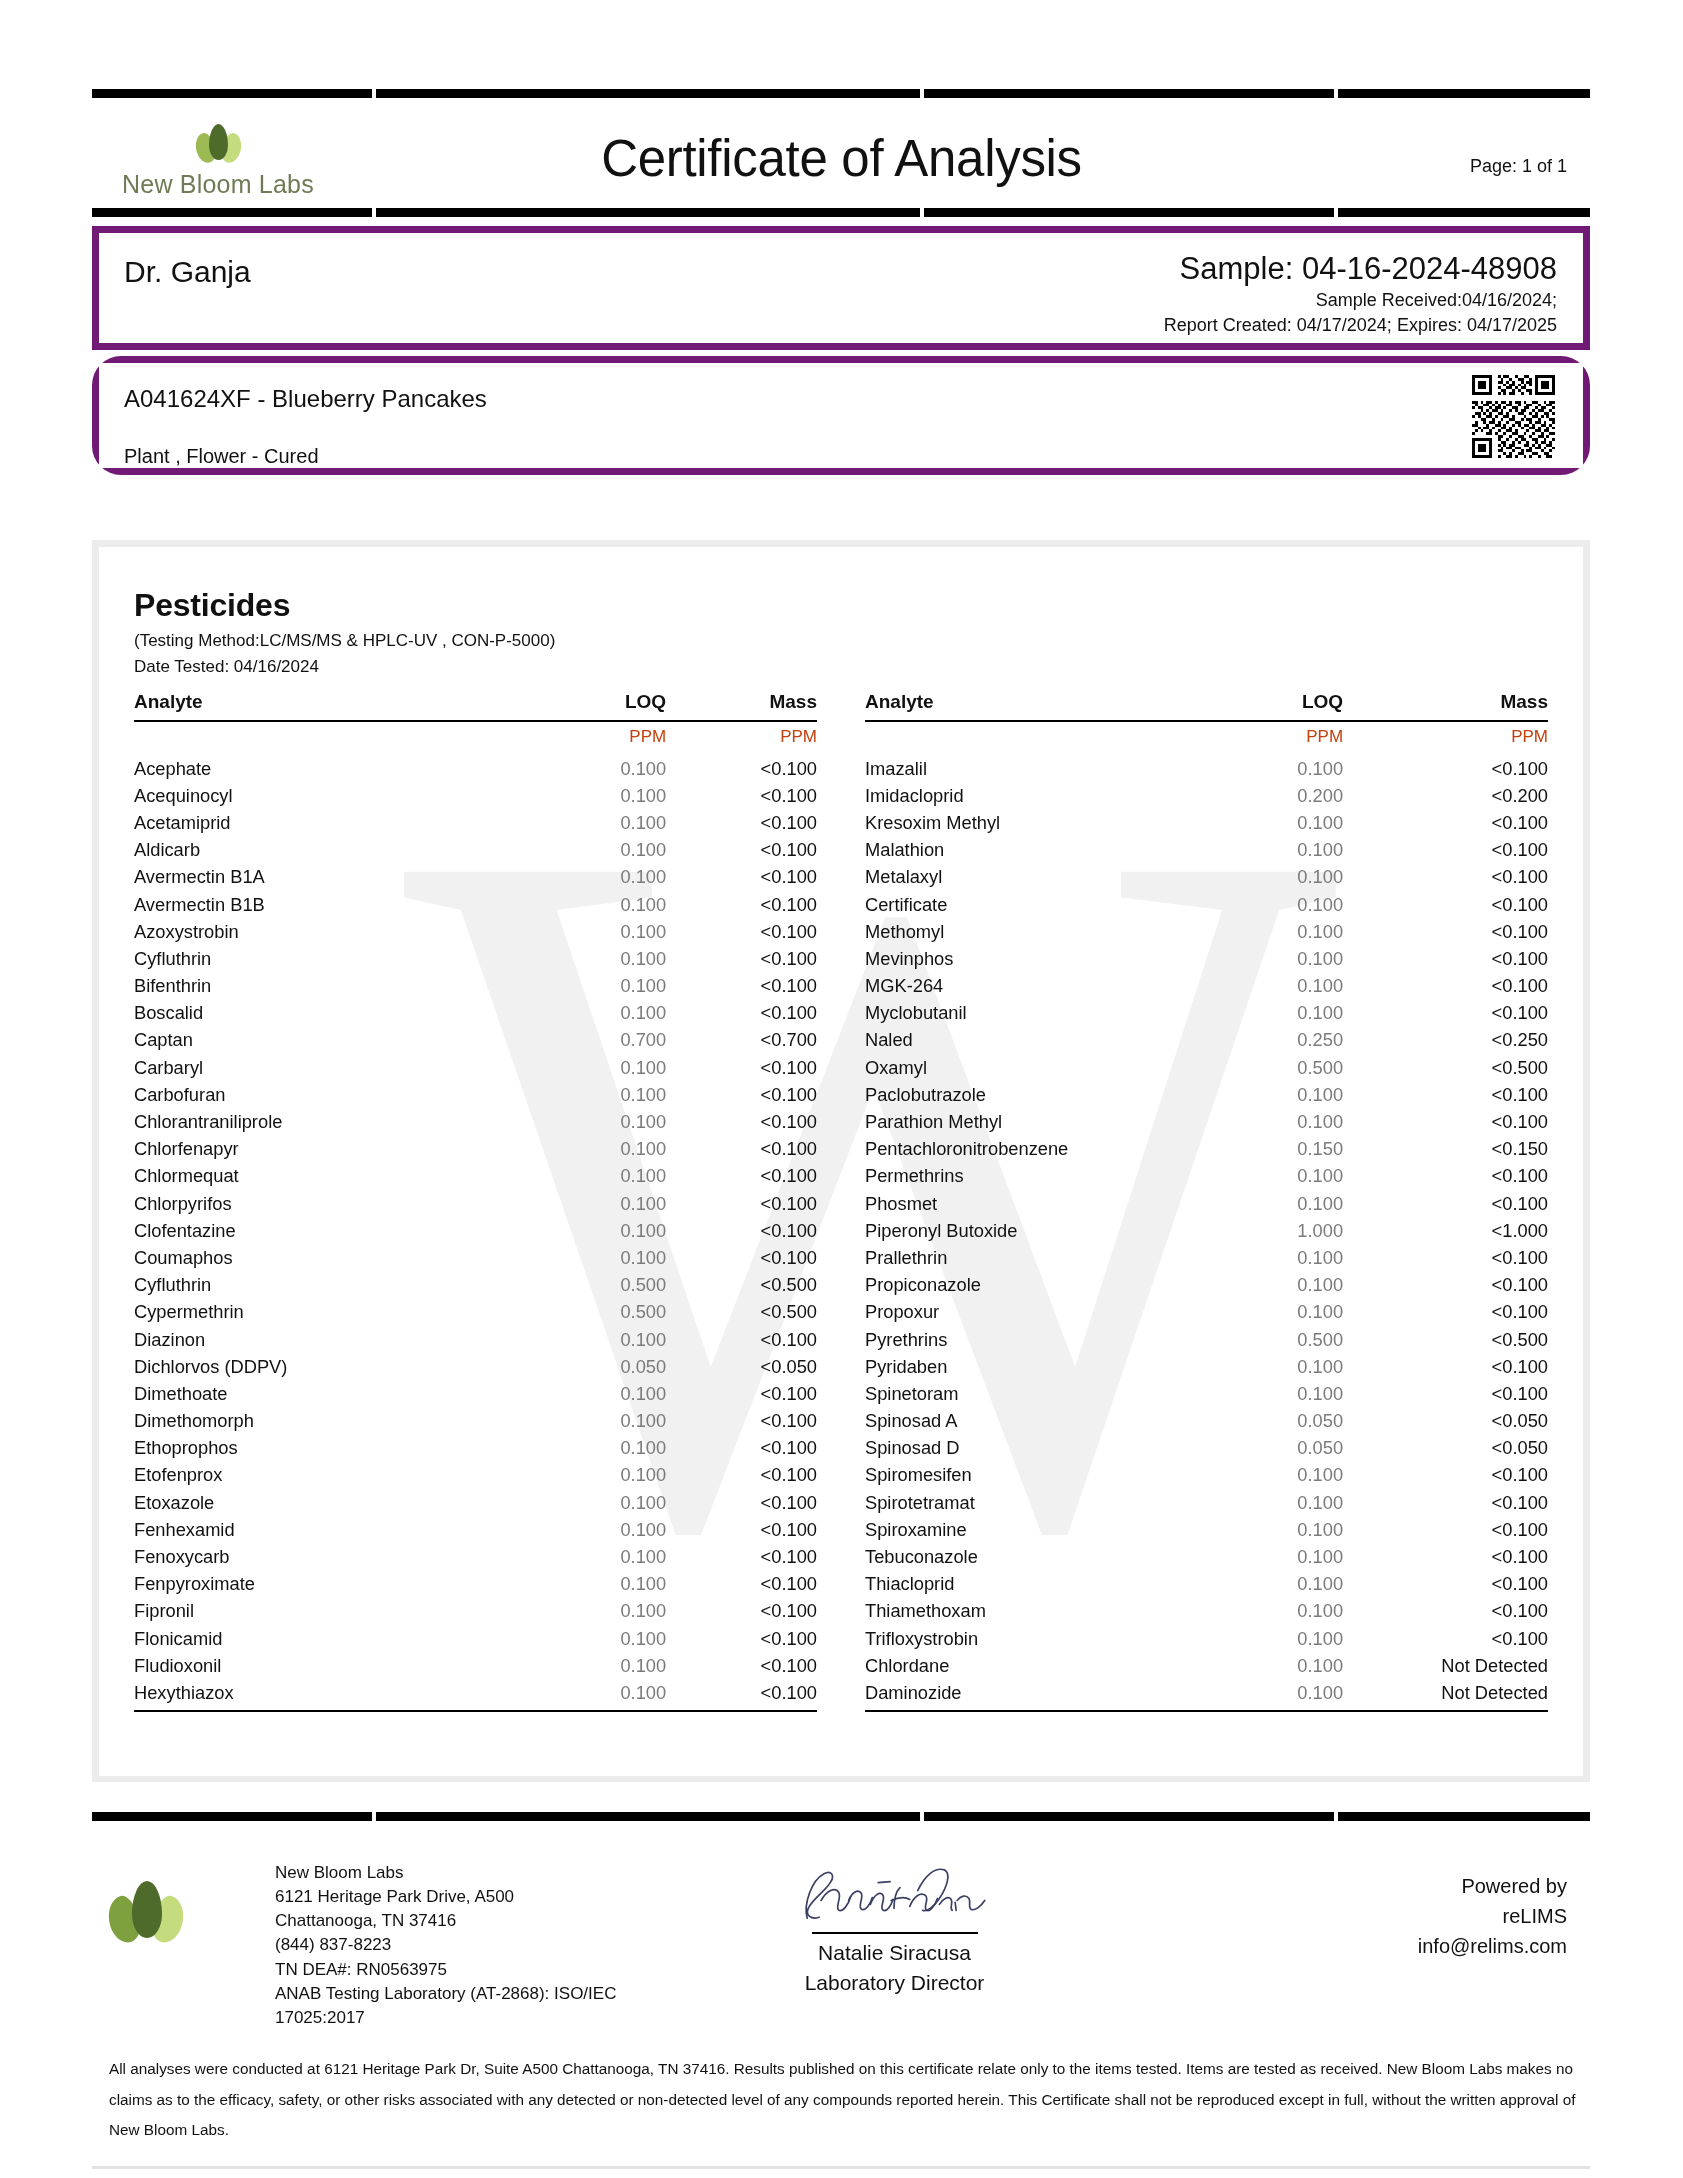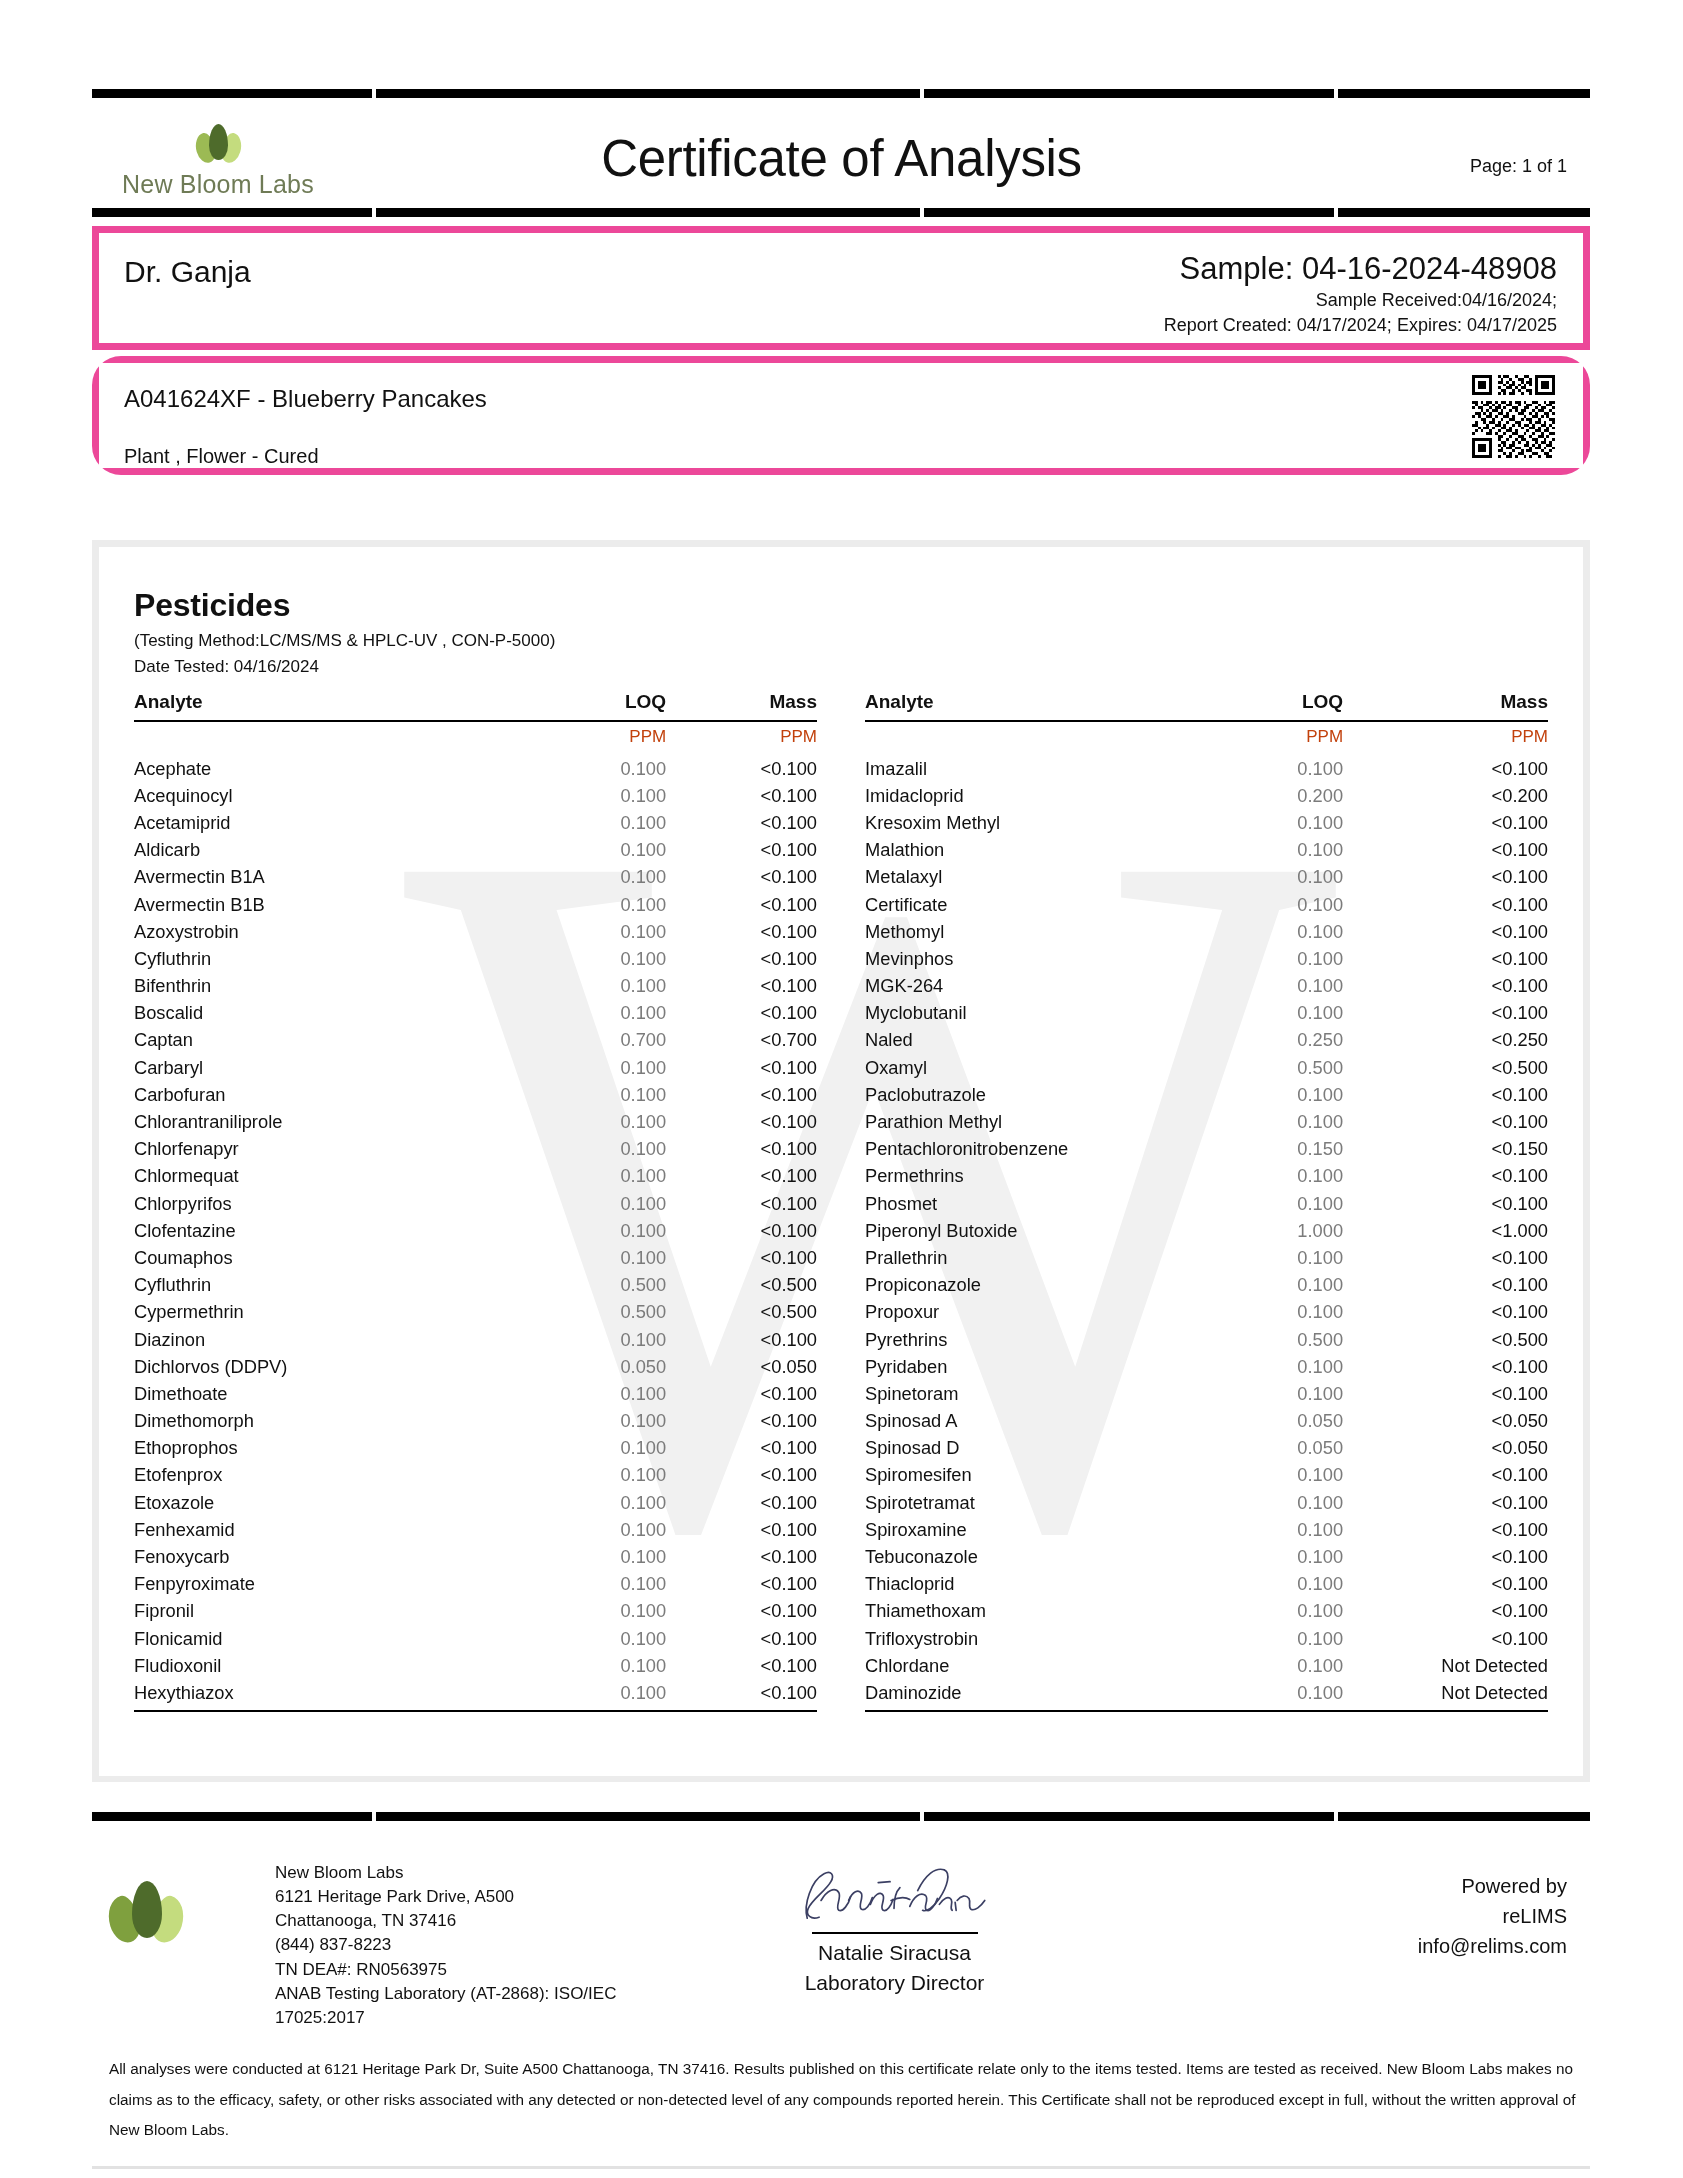--- a/index.html
+++ b/index.html
@@ -31,21 +31,21 @@
   .doc-title {
     position:absolute; left:0; top:129px; width:1683px; text-align:center;
     font-size:51px; font-weight:400; letter-spacing:-0.3px;
   }
   .page-no { position:absolute; right:97px; top:156px; font-size:18px; }
 
   .rule2 { position:absolute; left:92px; top:208px; width:1498px; height:9px; background:#000; }
   .rule2 .gap { position:absolute; top:0; height:9px; width:4px; background:#fff; }
 
   
-  .panel { position:absolute; left:92px; width:1498px; background:#ec4899; }
+  .panel { position:absolute; left:92px; width:1498px; background:#701a75; }
   .panel-inner { background:#fff; margin:7px; }
 
   .panel-a { top:226px; height:124px; }
   .panel-a .panel-inner { height:110px; position:relative; }
   .client { position:absolute; left:25px; top:22px; font-size:30px; }
   .sample-id { position:absolute; right:26px; top:18px; font-size:31px; }
   .sample-line { position:absolute; right:26px; font-size:18px; }
   .sample-line.l1 { top:57px;margin-left:40px; }
   .sample-line.l2 { top:82px; }
 

